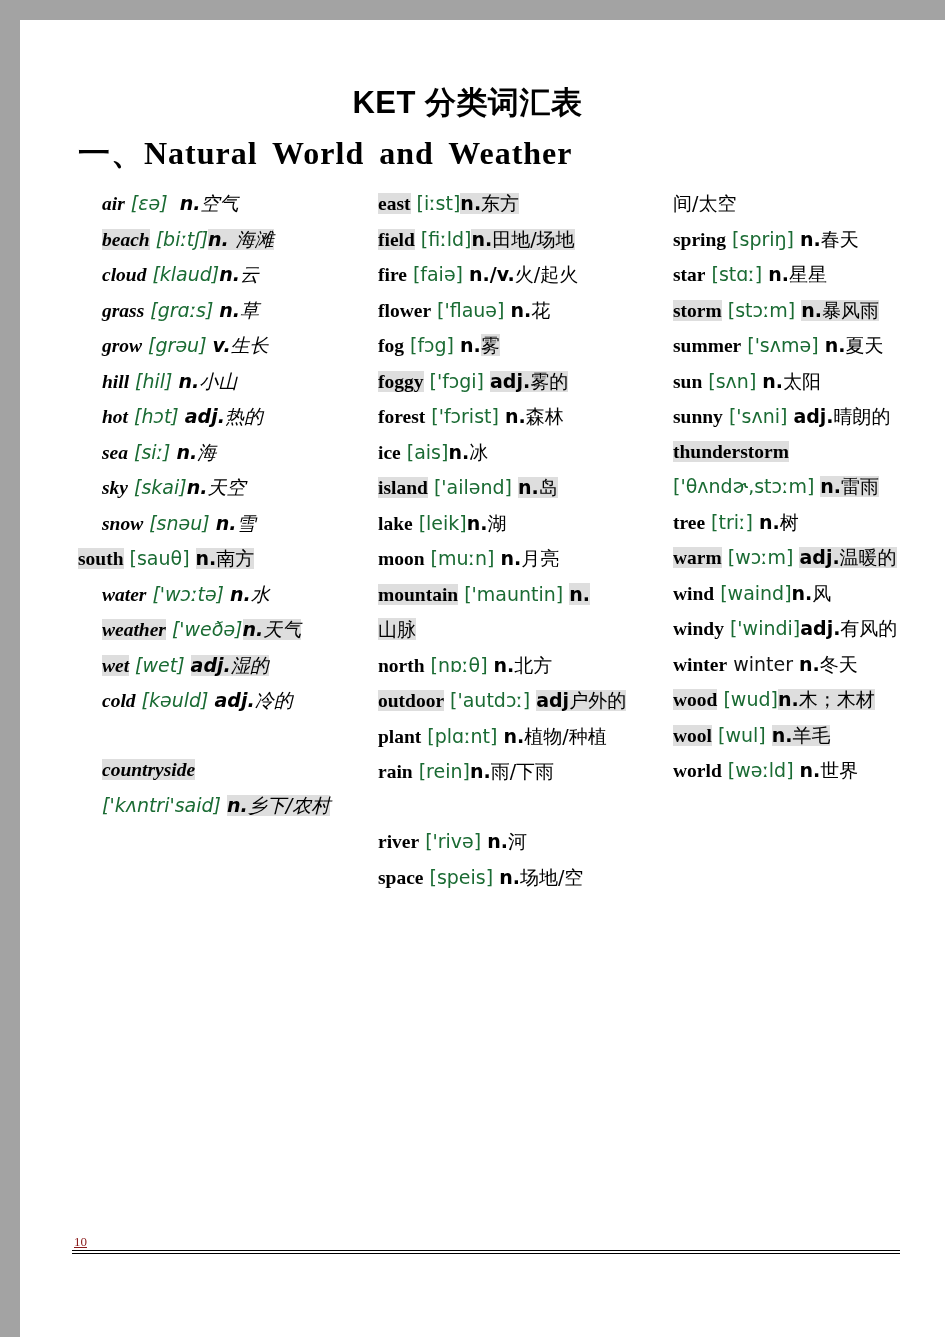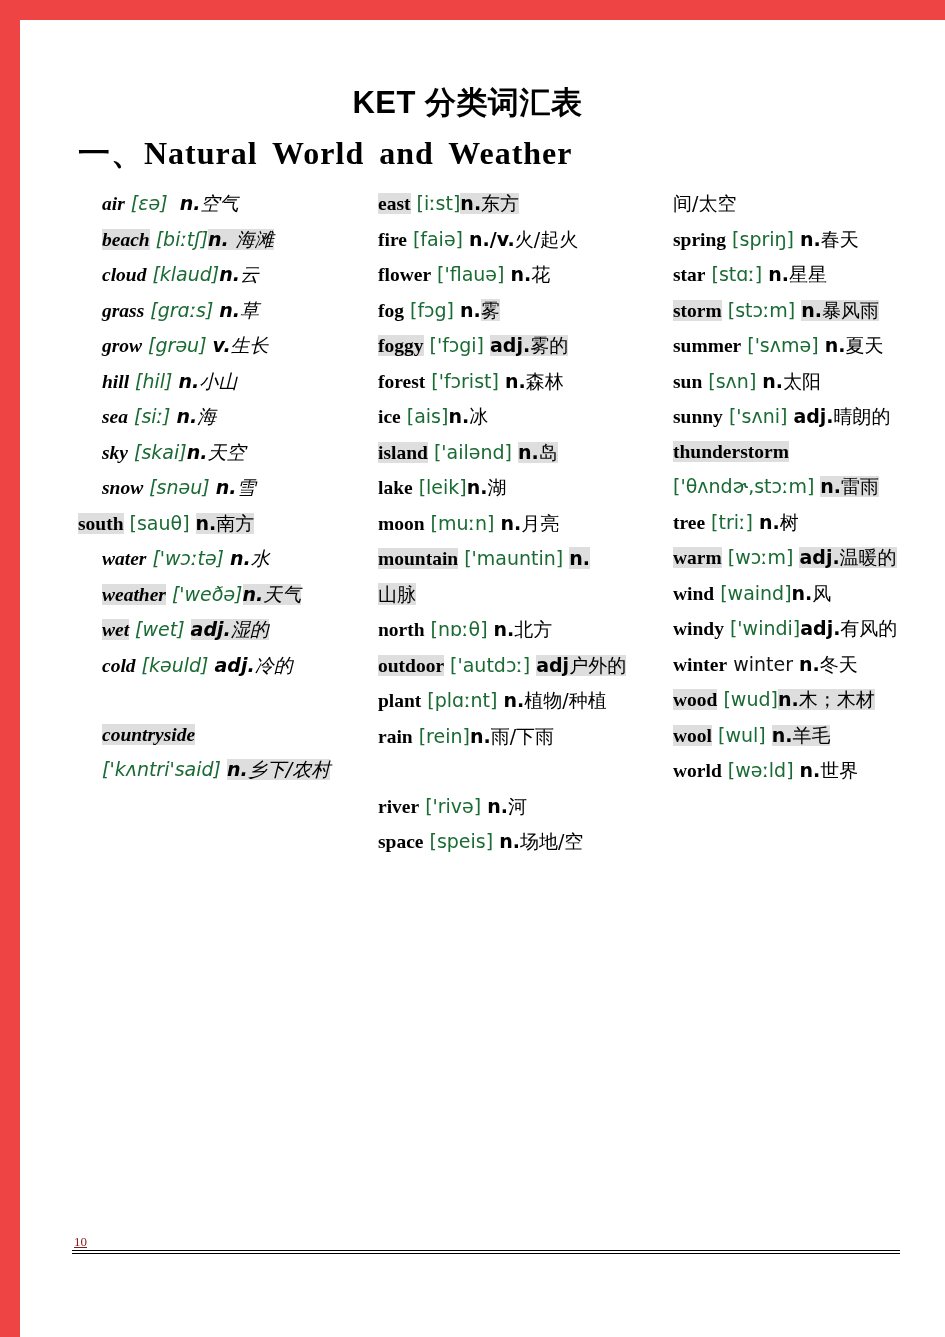--- a/index.html
+++ b/index.html
@@ -11,21 +11,21 @@
     width: 945px;
     height: 1337px;
     font-family: "Liberation Serif", "DejaVu Serif", serif;
     position: relative;
     overflow: hidden;
   }
   
   #page-shell {
     position: absolute;
     inset: 0;
-    background: #ef4444;
+    background: #a3a3a3;
   }
   #page {
     position: absolute;
     left: 20px;
     top: 20px;
     width: 925px;
     height: 1317px;
     background: #ffffff;
     overflow: hidden;
   }
@@ -147,20 +147,23 @@
       <div class="entry indent">
         <span class="w">grass</span><span class="sp"></span><span class="ph">[grɑːs]</span><span class="sp"></span><span class="pos cn">n.</span><span class="cn">草</span>
       </div>
       <div class="entry indent">
         <span class="w">grow</span><span class="sp"></span><span class="ph">[grəu]</span><span class="sp"></span><span class="pos cn">v.</span><span class="cn">生长</span>
       </div>
       <div class="entry indent">
         <span class="w">hill</span><span class="sp"></span><span class="ph">[hil]</span><span class="sp"></span><span class="pos cn">n.</span><span class="cn">小山</span>
       </div>
       <div class="entry indent">
+        <span class="w">hot</span><span class="sp"></span><span class="ph">[hɔt]</span><span class="sp"></span><span class="pos cn">adj.</span><span class="cn">热的</span>
+      </div>
+      <div class="entry indent">
         <span class="w">sea</span><span class="sp"></span><span class="ph">[siː]</span><span class="sp"></span><span class="pos cn">n.</span><span class="cn">海</span>
       </div>
       <div class="entry indent">
         <span class="w">sky</span><span class="sp"></span><span class="ph">[skai]</span><span class="pos cn">n.</span><span class="cn">天空</span>
       </div>
       <div class="entry indent">
         <span class="w">snow</span><span class="sp"></span><span class="ph">[snəu]</span><span class="sp"></span><span class="pos cn">n.</span><span class="cn">雪</span>
       </div>
       <div class="entry outdent">
         <span class="w hl">south</span><span class="sp"></span><span class="ph">[sauθ]</span><span class="sp"></span><span class="hl"><span class="pos cn">n.</span><span class="cn">南方</span></span>
@@ -180,20 +183,23 @@
       <div class="spacer-line"></div>
       <div class="entry indent">
         <span class="w hl">countryside</span><br>
         <span class="ph">['kʌntri'said]</span><span class="sp"></span><span class="hl"><span class="pos cn">n.</span><span class="cn">乡下/农村</span></span>
       </div>
     </div>
 
     <div class="col col-2">
       <div class="entry">
         <span class="w hl">east</span><span class="sp"></span><span class="ph">[iːst]</span><span class="hl"><span class="pos cn">n.</span><span class="cn">东方</span></span>
+      </div>
+      <div class="entry">
+        <span class="w hl">field</span><span class="sp"></span><span class="ph">[fiːld]</span><span class="hl"><span class="pos cn">n.</span><span class="cn">田地/场地</span></span>
       </div>
       <div class="entry">
         <span class="w">fire</span><span class="sp"></span><span class="ph">[faiə]</span><span class="sp"></span><span class="pos cn">n./v.</span><span class="cn">火/起火</span>
       </div>
       <div class="entry">
         <span class="w">flower</span><span class="sp"></span><span class="ph">['flauə]</span><span class="sp"></span><span class="pos cn">n.</span><span class="cn">花</span>
       </div>
       <div class="entry">
         <span class="w">fog</span><span class="sp"></span><span class="ph">[fɔg]</span><span class="sp"></span><span class="pos cn">n.</span><span class="cn hl">雾</span>
       </div>

